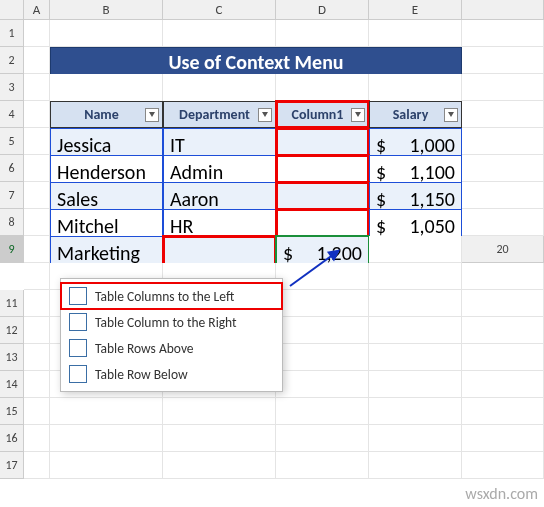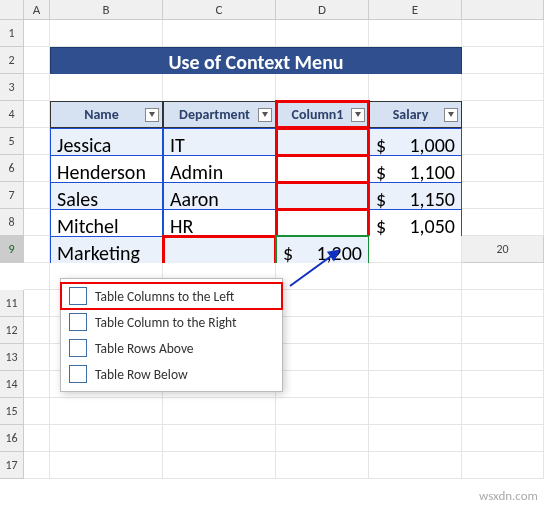--- a/index.html
+++ b/index.html
@@ -104,21 +104,21 @@
   .arrow {
     position:absolute; left:290px; top:285px;
     width:60px;height:2px;background:#1030c0;
     transform: rotate(-36deg);
     transform-origin: left center;
   }
   .arrow::after{
     content:"";position:absolute;right:-2px;top:-5px;
     border-left:12px solid #1030c0;border-top:6px solid transparent;border-bottom:6px solid transparent;
   }
-  .watermark { position:absolute; right:6px; bottom:4px; color:#aaa; font-size:13px;}
+  .watermark { position:absolute; right:6px; bottom:4px; color:#aaa; font-size:16px;}
   .col-a-fill { grid-column:2; background:#fff; border-right:1px solid #e4e4e4;border-bottom:1px solid #e4e4e4;}
 </style>
 </head>
 <body>
 
 <div class="grid">
 
   <div class="colhdr"></div>
   <div class="colhdr">A</div>
   <div class="colhdr">B</div>

